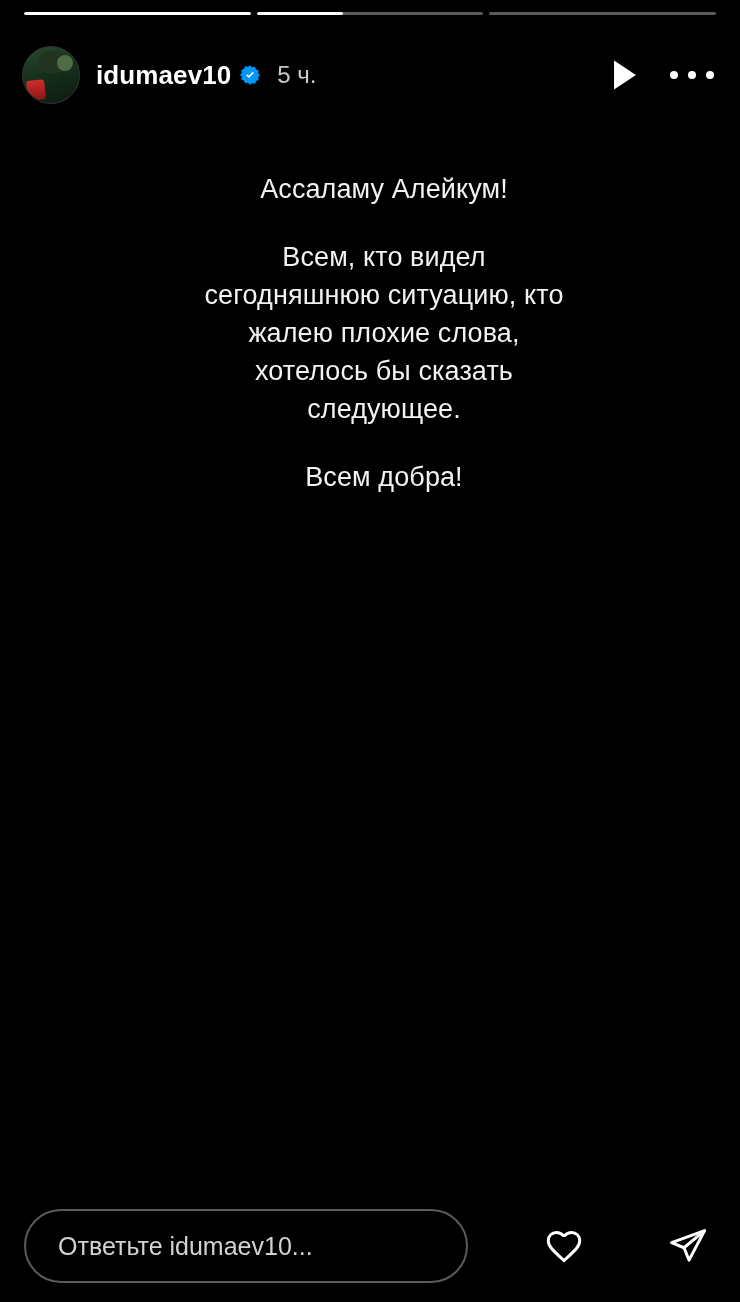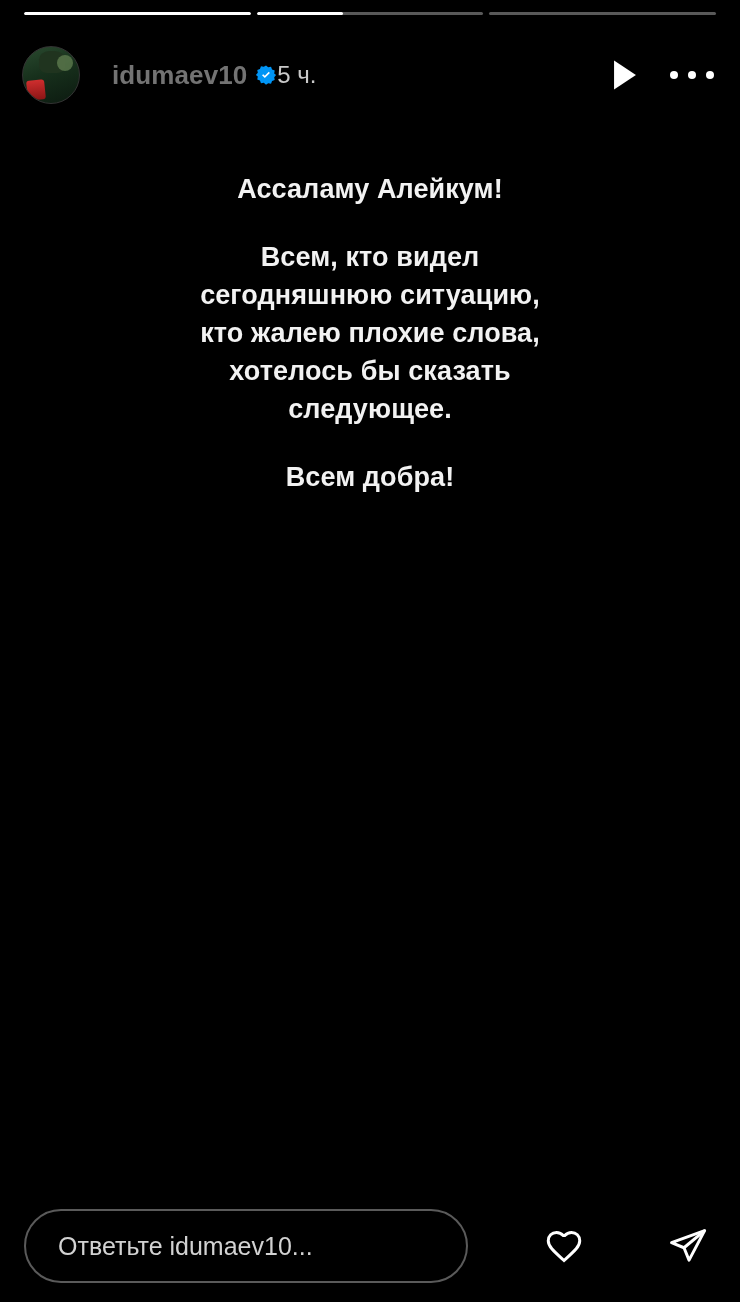--- a/index.html
+++ b/index.html
@@ -84,35 +84,36 @@
     opacity: .8;
   }
   .avatar .a3 {
     position: absolute;
     left: 16px; top: 4px;
     width: 26px; height: 22px;
     background: #20341f;
     border-radius: 40% 40% 30% 30%;
   }
   .username {
-    margin-left: 32px;
+    margin-left: 16px;
     font-size: 26px;
     font-weight: 600;
     letter-spacing: .1px;
-    color: #737373;
+    color: #ffffff;
     white-space: nowrap;
   }
   .verified {
     margin-left: 8px;
     width: 22px;
     height: 22px;
     flex: 0 0 auto;
     display: inline-block;
   }
   .timestamp {
+    margin-left: 16px;
     font-size: 24px;
     color: #c9c9c9;
     font-weight: 400;
     white-space: nowrap;
   }
   .header-spacer { flex: 1 1 auto; }
   .play-btn {
     width: 30px;
     height: 34px;
     margin-right: 30px;
@@ -131,26 +132,26 @@
     width: 8px; height: 8px;
     border-radius: 50%;
     background: #fff;
     display: block;
   }
 
   
   .story-text {
     position: absolute;
     top: 170px;
-    left: 180px;
+    left: 194px;
     width: 380px;
     text-align: center;
     font-size: 27px;
     line-height: 38px;
-    font-weight: 700;
+    font-weight: 400;
     color: #f2f2f2;
     letter-spacing: .1px;
   }
   .story-text p {
     margin: 0 0 30px 0;
   }
   .story-text p:last-child { margin-bottom: 0; }
 
   
   .reply-bar {

